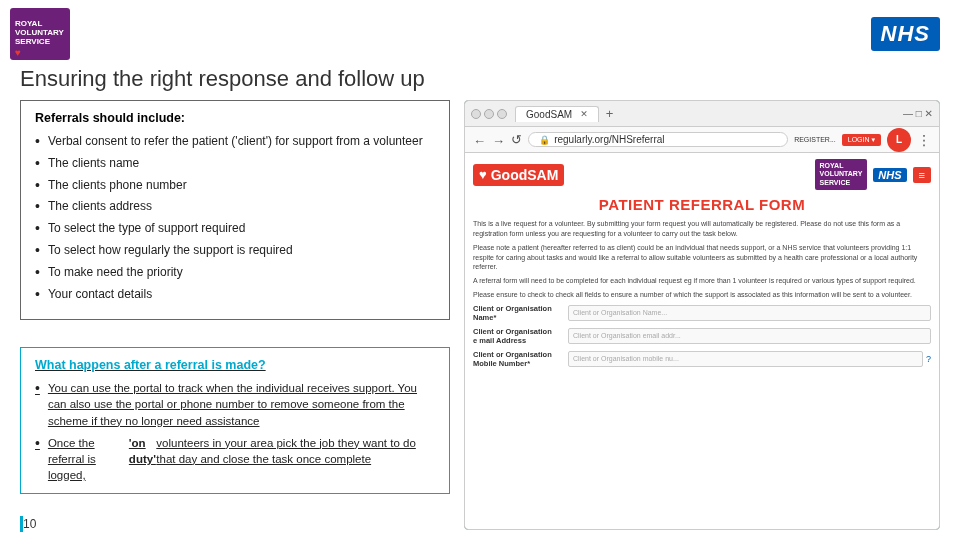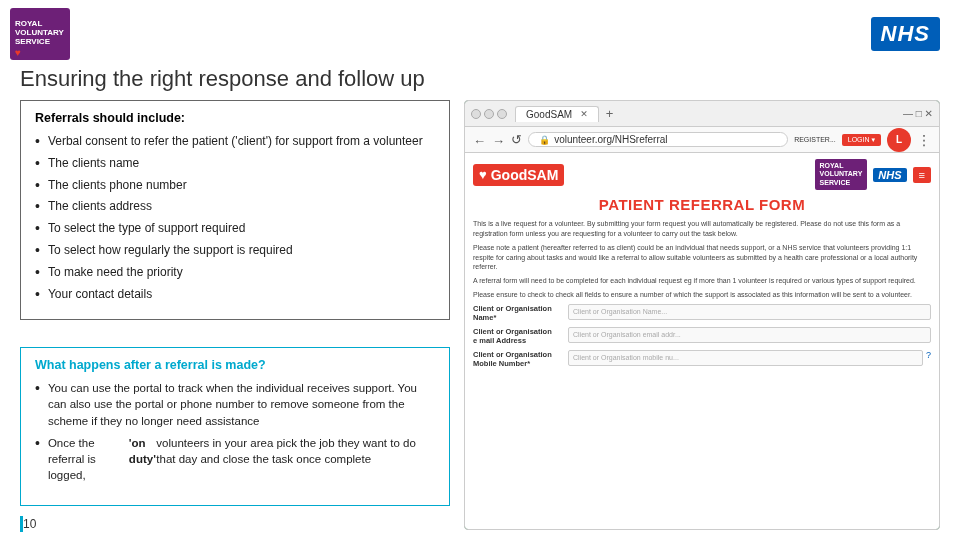--- a/index.html
+++ b/index.html
@@ -78,23 +78,24 @@
     .referrals-box ul li::before {
       content: "•";
       margin-right: 8px;
       flex-shrink: 0;
       font-size: 14px;
       line-height: 1.2;
     }
 
     .after-referral-box {
       border: 1.5px solid #00A9CE;
-      padding: 10px 14px 16px 14px;
+      padding: 10px 14px 4px 14px;
       font-size: 11.5px;
       color: #222;
+      text-decoration: underline;
     }
     .after-referral-box h3 {
       font-size: 12.5px;
       font-weight: bold;
       color: #00A9CE;
       margin-bottom: 8px;
     }
     .after-referral-box ul {
       list-style: none;
       padding: 0;
@@ -247,21 +248,21 @@
 
     .small-text-block {
       font-size: 7px;
       color: #444;
       line-height: 1.4;
       margin-bottom: 4px;
     }
 
     .form-row {
       display: flex;
-      align-items: flex-start;
+      align-items: center;
       margin-bottom: 5px;
     }
     .form-label {
       font-size: 7.5px;
       color: #333;
       font-weight: bold;
       width: 95px;
       flex-shrink: 0;
     }
     .form-input {
@@ -363,21 +364,21 @@
       <div style="flex:1;"></div>
       <span style="font-size:10px;color:#666;">— □ ✕</span>
     </div>
 
     <div class="browser-addressbar">
       <button class="nav-btn">←</button>
       <button class="nav-btn">→</button>
       <button class="nav-btn">↺</button>
       <div class="address-bar">
         <span class="lock-icon">🔒</span>
-        <span>volunteer.org/NHSreferral</span>
+        <span>regularly.org/NHSreferral</span>
       </div>
       <div class="login-area">
         <span class="register-btn">REGISTER...</span>
         <span class="login-btn">LOGIN ▾</span>
       </div>
       <div style="width:24px;height:24px;background:#e8392b;border-radius:50%;display:flex;align-items:center;justify-content:center;">
         <span style="color:#fff;font-size:10px;font-weight:bold;">L</span>
       </div>
       <span style="font-size:14px;color:#555;cursor:pointer;">⋮</span>
     </div>

